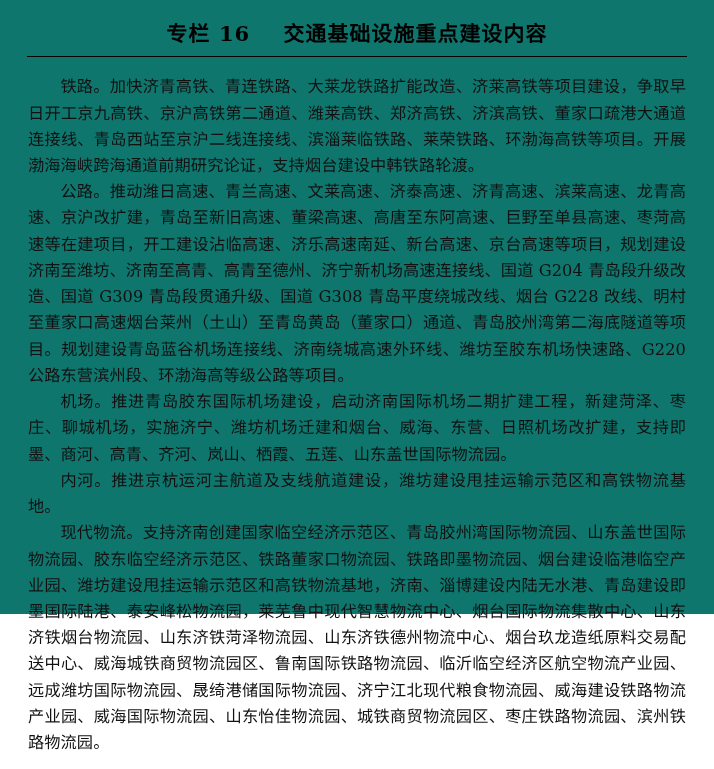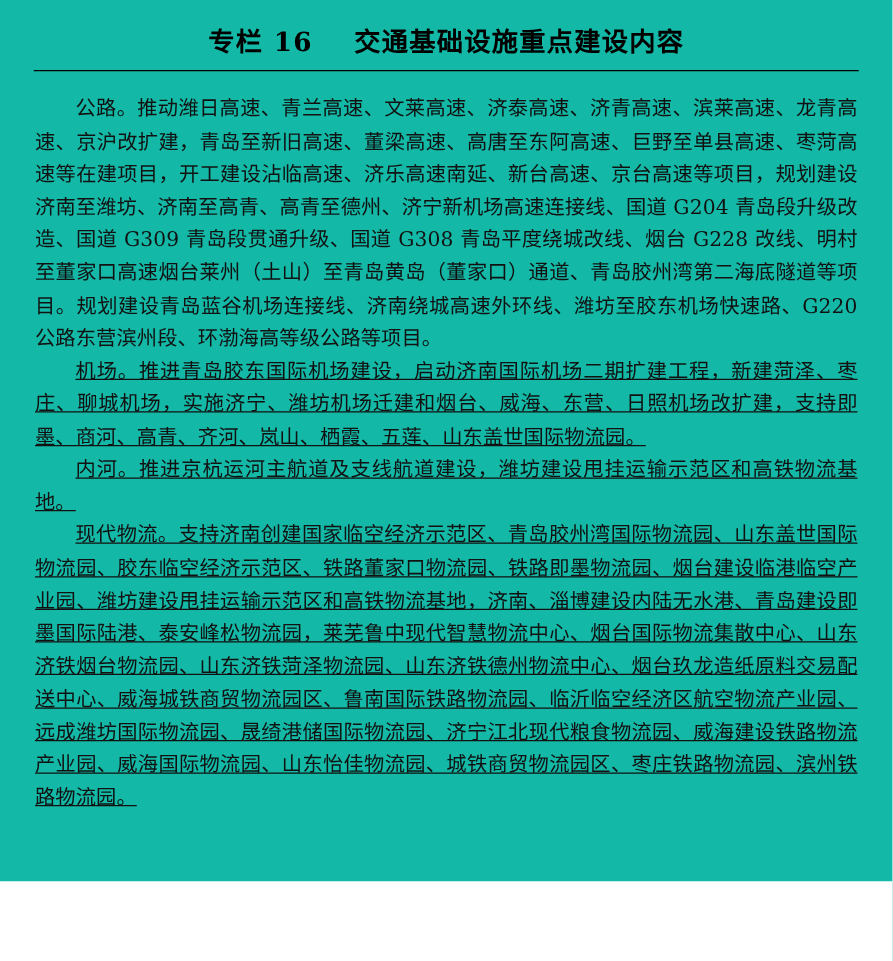--- a/index.html
+++ b/index.html
@@ -11,24 +11,24 @@
   body {
     width: 714px;
     height: 769px;
     font-family: "DejaVu Serif", "Liberation Serif", serif;
     color: #1a1a1a;
     overflow: hidden;
   }
   .page {
     position: relative;
     width: 714px;
-    height: 705px;
+    height: 614px;
     box-sizing: border-box;
     padding: 0;
-    background: #14b8a6;
+    background: #0f766e;
   }
   .title-block {
     padding: 20px 0 6px 0;
     text-align: center;
   }
   .title {
     font-family: "DejaVu Serif", "Liberation Serif", serif;
     font-size: 21px;
     font-weight: bold;
     letter-spacing: 1px;
@@ -51,33 +51,33 @@
     font-size: 16.2px;
     line-height: 1.62;
     text-align: justify;
     text-justify: inter-ideograph;
     text-indent: 2em;
     color: #111111;
     letter-spacing: 0.1px;
   }
   p.para + p.para {
     margin-top: 0px;
-    text-decoration: underline;
   }
 </style>
 </head>
 <body>
 
 <div class="page">
 
   <div class="title-block">
     <div class="title">专栏 16    交通基础设施重点建设内容</div>
     <hr class="rule">
   </div>
 
   <div class="body-block">
+    <p class="para">铁路。加快济青高铁、青连铁路、大莱龙铁路扩能改造、济莱高铁等项目建设，争取早日开工京九高铁、京沪高铁第二通道、潍莱高铁、郑济高铁、济滨高铁、董家口疏港大通道连接线、青岛西站至京沪二线连接线、滨淄莱临铁路、莱荣铁路、环渤海高铁等项目。开展渤海海峡跨海通道前期研究论证，支持烟台建设中韩铁路轮渡。</p>
     <p class="para">公路。推动潍日高速、青兰高速、文莱高速、济泰高速、济青高速、滨莱高速、龙青高速、京沪改扩建，青岛至新旧高速、董梁高速、高唐至东阿高速、巨野至单县高速、枣菏高速等在建项目，开工建设沾临高速、济乐高速南延、新台高速、京台高速等项目，规划建设济南至潍坊、济南至高青、高青至德州、济宁新机场高速连接线、国道 G204 青岛段升级改造、国道 G309 青岛段贯通升级、国道 G308 青岛平度绕城改线、烟台 G228 改线、明村至董家口高速烟台莱州（土山）至青岛黄岛（董家口）通道、青岛胶州湾第二海底隧道等项目。规划建设青岛蓝谷机场连接线、济南绕城高速外环线、潍坊至胶东机场快速路、G220 公路东营滨州段、环渤海高等级公路等项目。</p>
     <p class="para">机场。推进青岛胶东国际机场建设，启动济南国际机场二期扩建工程，新建菏泽、枣庄、聊城机场，实施济宁、潍坊机场迁建和烟台、威海、东营、日照机场改扩建，支持即墨、商河、高青、齐河、岚山、栖霞、五莲、山东盖世国际物流园。</p>
     <p class="para">内河。推进京杭运河主航道及支线航道建设，潍坊建设甩挂运输示范区和高铁物流基地。</p>
     <p class="para">现代物流。支持济南创建国家临空经济示范区、青岛胶州湾国际物流园、山东盖世国际物流园、胶东临空经济示范区、铁路董家口物流园、铁路即墨物流园、烟台建设临港临空产业园、潍坊建设甩挂运输示范区和高铁物流基地，济南、淄博建设内陆无水港、青岛建设即墨国际陆港、泰安峰松物流园，莱芜鲁中现代智慧物流中心、烟台国际物流集散中心、山东济铁烟台物流园、山东济铁菏泽物流园、山东济铁德州物流中心、烟台玖龙造纸原料交易配送中心、威海城铁商贸物流园区、鲁南国际铁路物流园、临沂临空经济区航空物流产业园、远成潍坊国际物流园、晟绮港储国际物流园、济宁江北现代粮食物流园、威海建设铁路物流产业园、威海国际物流园、山东怡佳物流园、城铁商贸物流园区、枣庄铁路物流园、滨州铁路物流园。</p>
   </div>
 
 </div>
 
 </body></html>

